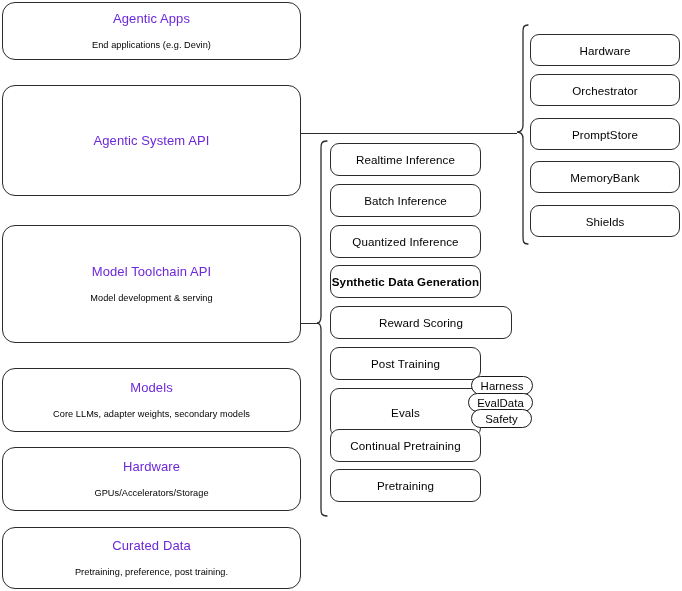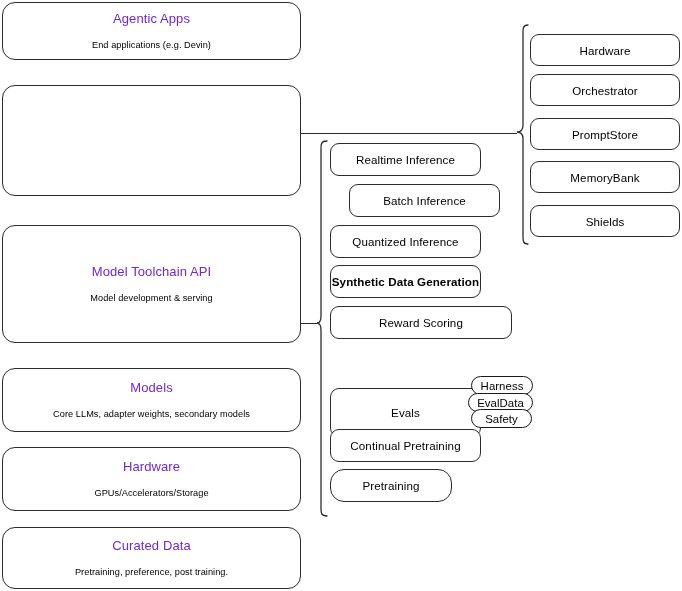--- a/index.html
+++ b/index.html
@@ -90,20 +90,21 @@
 <body>
 
 <div id="canvas">
 
   <div class="layer-box" style="left:2px; top:2px; width:299px; height:58px;">
     <div class="layer-title">Agentic Apps</div>
     <div class="layer-sub">End applications (e.g. Devin)</div>
   </div>
 
   <div class="layer-box" style="left:2px; top:85px; width:299px; height:111px;">
+    <div class="layer-title">Agentic System API</div>
   </div>
 
   <div class="layer-box" style="left:2px; top:225px; width:299px; height:118px;">
     <div class="layer-title">Model Toolchain API</div>
     <div class="layer-sub">Model development &amp; serving</div>
   </div>
 
   <div class="layer-box" style="left:2px; top:368px; width:299px; height:64px;">
     <div class="layer-title">Models</div>
     <div class="layer-sub">Core LLMs, adapter weights, secondary models</div>
@@ -123,39 +124,42 @@
 
   <div class="connector" style="left:301px; top:322.5px; width:18px; height:1.3px;"></div>
 
   <svg class="brace" style="left:316px; top:140px; width:14px; height:380px;" viewBox="0 0 14 380">
     <path d="M 11 1 C 5 1 5 4 5 9 L 5 176 C 5 181 3 183 1 183 C 3 183 5 185 5 190 L 5 368 C 5 373 5 376 11 376"></path>
   </svg>
 
   <div class="cap-box" style="left:330px; top:143px; width:151px; height:33px;">
     <span>Realtime Inference</span>
   </div>
-  <div class="cap-box" style="left:330px; top:184px; width:151px; height:33px;margin-left:19px;">
+  <div class="cap-box" style="left:330px; top:184px; width:151px; height:33px;">
     <span>Batch Inference</span>
   </div>
   <div class="cap-box" style="left:330px; top:225px; width:151px; height:33px;">
     <span>Quantized Inference</span>
   </div>
   <div class="cap-box" style="left:330px; top:265px; width:151px; height:33px;font-weight:bold;">
     <span>Synthetic Data Generation</span>
   </div>
   <div class="cap-box" style="left:330px; top:306px; width:182px; height:33px;">
     <span>Reward Scoring</span>
   </div>
+  <div class="cap-box" style="left:330px; top:347px; width:151px; height:33px;">
+    <span>Post Training</span>
+  </div>
   <div class="cap-box" style="left:330px; top:388px; width:151px; height:49px;">
     <span>Evals</span>
   </div>
   <div class="cap-box" style="left:330px; top:429px; width:151px; height:33px;">
     <span>Continual Pretraining</span>
   </div>
-  <div class="cap-box" style="left:330px; top:469px; width:122px; height:33px;border-radius:14px;">
+  <div class="cap-box" style="left:330px; top:469px; width:151px; height:33px;">
     <span>Pretraining</span>
   </div>
 
   <div class="pill" style="left:471px; top:376px; width:62px; height:19px;">
     <span>Harness</span>
   </div>
   <div class="pill" style="left:468px; top:393px; width:65px; height:19px;">
     <span>EvalData</span>
   </div>
   <div class="pill" style="left:471px; top:409px; width:61px; height:19px;text-align:right;">

